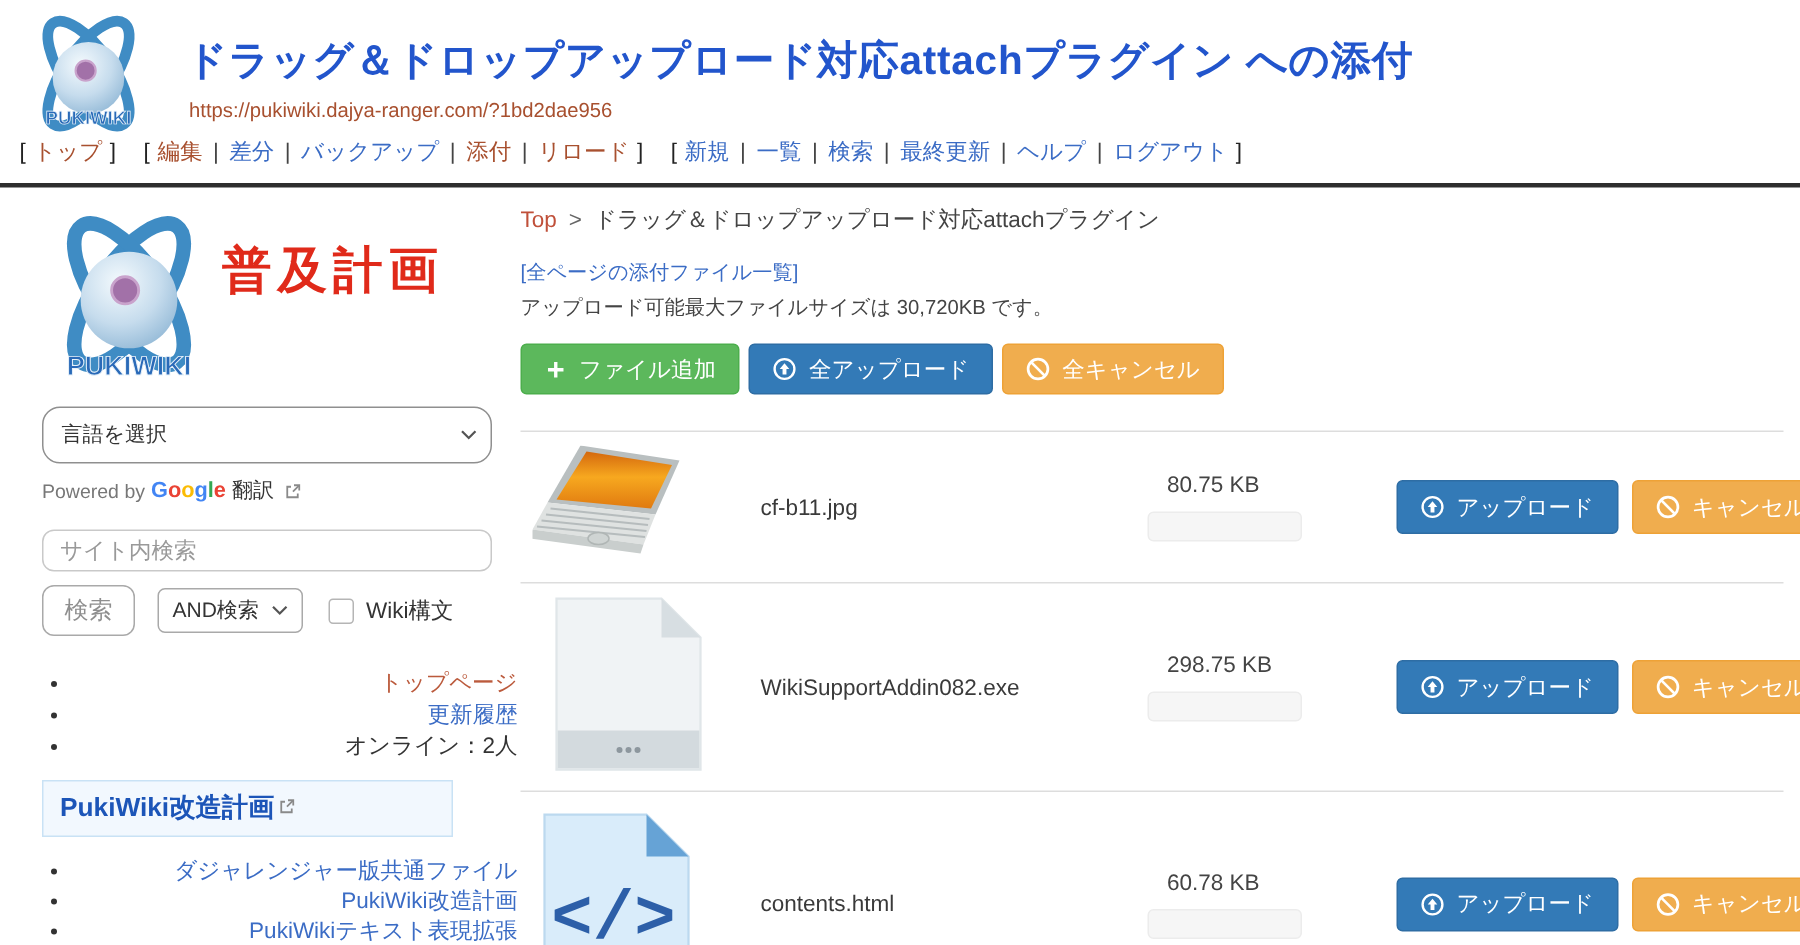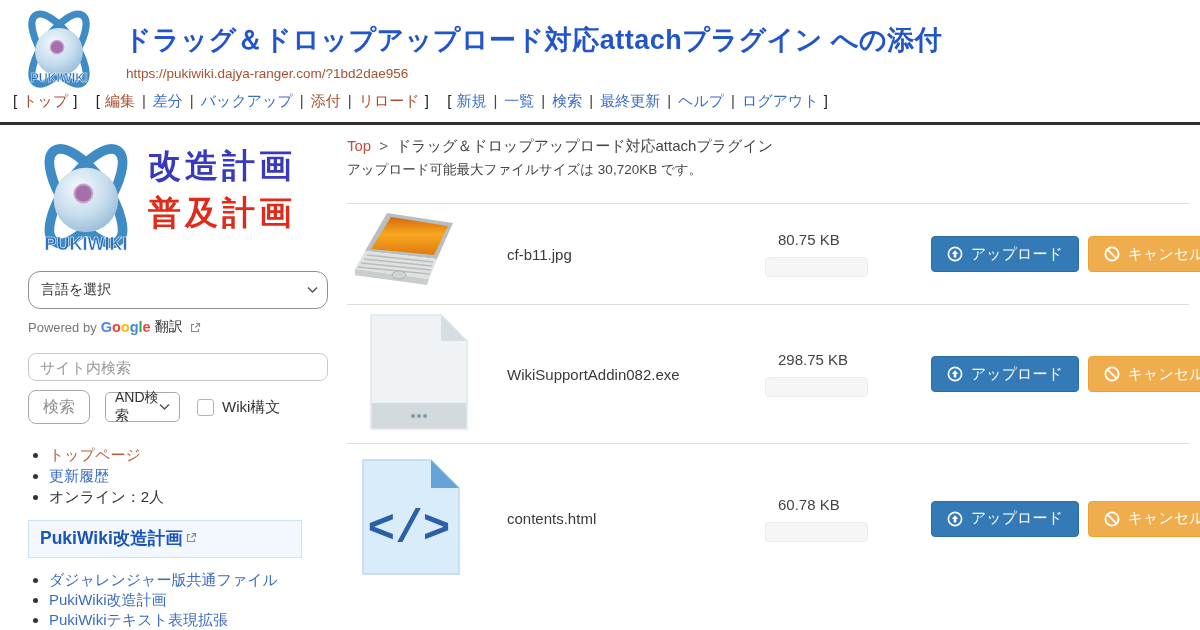--- a/index.html
+++ b/index.html
@@ -39,26 +39,26 @@
   .powered { margin-top:9px; font-size:13px; color:#777; display:flex; align-items:center; gap:4px; }
   .gword { font-weight:bold; font-size:14.5px; letter-spacing:0; }
   .gl0,.gl3 { color:#4285F4; } .gl1,.gl5 { color:#EA4335; } .gl2 { color:#FBBC05; } .gl4 { color:#34A853; }
   .trans-label { color:#333; font-size:14px; }
 
   .site-search { margin-top:17px; width:300px; height:28px; border:1px solid #c9c9c9; border-radius:8px; padding:0 11px; font-size:15px; color:#333; font-family:"Liberation Sans",sans-serif; display:block; }
   .site-search::placeholder { color:#999; }
 
   .search-row { margin-top:9px; display:flex; align-items:center; }
   .search-btn { width:62px; height:34px; background:#fff; border:1px solid #a9a9a9; border-radius:8px; color:#8f8f8f; font-size:16px; font-family:"Liberation Sans",sans-serif; cursor:pointer; }
-  .and-select { position:relative; margin-left:15px; width:75px; height:30px; border:1px solid #a9a9a9; border-radius:5px; background:#fff; display:flex; align-items:center; padding:0 9px; font-size:14px; color:#333; cursor:pointer; }
+  .and-select { position:relative; margin-left:15px; width:97px; height:30px; border:1px solid #a9a9a9; border-radius:5px; background:#fff; display:flex; align-items:center; padding:0 9px; font-size:14px; color:#333; cursor:pointer; }
   .wiki-check { margin-left:17px; width:17px; height:17px; border:1px solid #b5b5b5; border-radius:3px; background:#fff; cursor:pointer; }
   .wiki-label { margin-left:8px; font-size:15px; color:#333; }
 
   .side-list { margin:22px 0 0 0; padding-left:21px; font-size:15px; }
-  .side-list li { margin:2px 0; color:#333; }
+  .side-list li { margin:2px 0; color:#333;text-align:right; }
   .side-list a.blue { color:#3b6cc5; }
   .side-list a.brown { color:#bb5a3c; }
   .side-list.plugins { margin-top:13px; }
   .side-list.plugins li { margin:1px 0; }
 
   .wiki-box { margin-top:13px; width:274px; border:1px solid #c9e2f5; background:#f2f8fe; padding:5px 11px 7px; }
   .wiki-box a { font-size:17.5px; font-weight:bold; color:#1c55b8; }
   .ext-icon { display:inline-block; margin-left:3px; vertical-align:1px; }
 
   
@@ -137,21 +137,20 @@
       <svg width="116" height="122" viewBox="0 0 90 94">
         <g stroke="#3f8cc4" stroke-width="7.5" fill="none">
           <ellipse cx="45" cy="44" rx="43" ry="17" transform="rotate(-55 45 44)"></ellipse>
           <ellipse cx="45" cy="44" rx="43" ry="17" transform="rotate(55 45 44)"></ellipse>
         </g>
         <circle cx="45" cy="47" r="25" fill="url(#sph)"></circle>
         <circle cx="43" cy="42" r="7" fill="#a271a8" stroke="#c9a3cc" stroke-width="1.5"></circle>
         <text x="45" y="86" text-anchor="middle" font-size="14" font-weight="bold" fill="#2a6ab8" stroke="#e8f2fa" stroke-width="0.5" font-family="Liberation Sans, sans-serif">PUKIWIKI</text>
       </svg>
       <div class="txtcol">
-        <div class="kaizo">改造計画</div>
         <div class="fukyu">普及計画</div>
       </div>
     </div>
 
     <div class="lang-select">
       <span>言語を選択</span>
       <svg class="chev" width="11" height="7" viewBox="0 0 11 7">
           <path d="M1 1 L5.5 5.5 L10 1" stroke="#555" stroke-width="1.5" fill="none"></path>
         </svg>
     </div>
@@ -202,22 +201,45 @@
       <li><a class="blue">ソートテーブル（表）プラグイン</a></li>
 
     </ul>
   </aside>
 
   <main class="main">
     <div class="breadcrumb">
       <a class="home">Top</a><span class="csep">&gt;</span><span class="current">ドラッグ＆ドロップアップロード対応attachプラグイン</span>
     </div>
 
+    <a class="attach-link">[全ページの添付ファイル一覧]</a>
     <div class="maxsize">アップロード可能最大ファイルサイズは 30,720KB です。</div>
 
+    <div class="toolbar">
+      <button class="btn lg green">
+        <svg width="15" height="15" viewBox="0 0 16 16">
+            <path d="M6.8 2.5 H9.2 V6.8 H13.5 V9.2 H9.2 V13.5 H6.8 V9.2 H2.5 V6.8 H6.8 Z" fill="#fff"></path>
+          </svg>
+        <span>ファイル追加</span>
+      </button>
+      <button class="btn lg blue">
+        <svg width="16" height="16" viewBox="0 0 16 16">
+            <circle cx="8" cy="8" r="6.6" fill="none" stroke="#fff" stroke-width="1.6"></circle>
+            <path d="M8 4.2 L11.2 8 H9.3 V11.6 H6.7 V8 H4.8 Z" fill="#fff"></path>
+          </svg>
+        <span>全アップロード</span>
+      </button>
+      <button class="btn lg orange">
+        <svg width="16" height="16" viewBox="0 0 16 16">
+            <circle cx="8" cy="8" r="6.6" fill="none" stroke="#fff" stroke-width="1.8"></circle>
+            <path d="M3.6 3.6 L12.4 12.4" stroke="#fff" stroke-width="1.8"></path>
+          </svg>
+        <span>全キャンセル</span>
+      </button>
+    </div>
 
     <div class="rows">
 
       <div class="frow r1">
         <div class="iconcell">
           <svg width="112" height="78" viewBox="0 0 112 78">
             <polygon points="32,0 98,10 82,46 10,38" fill="#b9bfc0"></polygon>
             <polygon points="36,4 93,13 79,42 16,36" fill="url(#scr)"></polygon>
             <polygon points="10,38 82,46 74,66 0,56" fill="#dfe2e1"></polygon>
             <g stroke="#b6bcbd" stroke-width="1.4">

